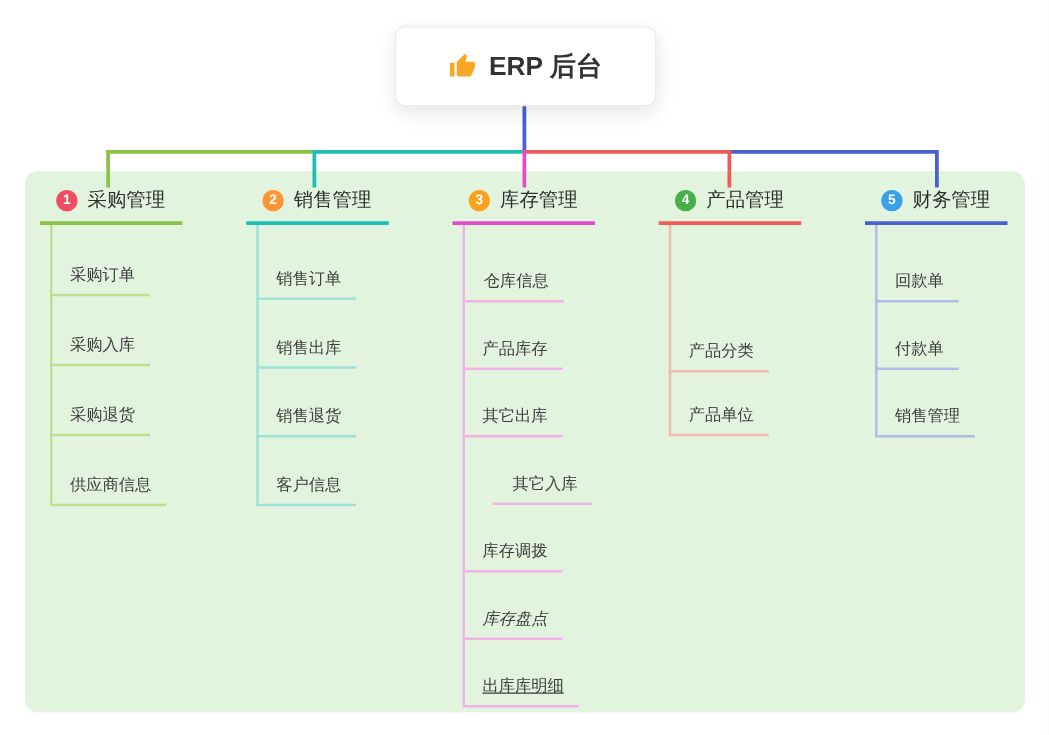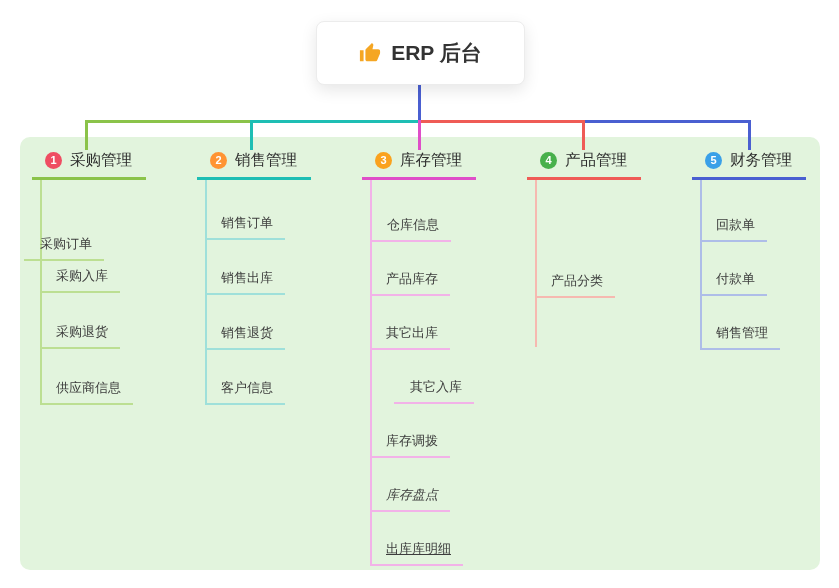--- a/index.html
+++ b/index.html
@@ -56,21 +56,21 @@
 <div class="hseg" style="left: 85px; top: 120px; width: 165px; background: rgb(139, 195, 74);"></div>
     <div class="hseg" style="left: 250px; top: 120px; width: 168px; background: rgb(30, 190, 180);"></div>
     <div class="hseg" style="left: 418px; top: 120px; width: 165px; background: rgb(239, 91, 86);"></div>
     <div class="hseg" style="left: 583px; top: 120px; width: 167px; background: rgb(74, 95, 209);"></div>
     <div class="drop" style="left: 85px; background: rgb(139, 195, 74);"></div>
     <div class="branch-title" style="left: 32px; top: 150px; border-bottom-color: rgb(139, 195, 74);">
       <span class="badge" style="background: rgb(239, 77, 98);">1</span>
       <span>采购管理</span>
     </div>
     <div class="childline" style="left: 40px; top: 179px; height: 224px; background: rgb(188, 223, 146);"></div>
-    <div class="child" style="left: 24px; top: 210px; border-bottom-color: rgb(188, 223, 146); margin-top: 24px;">采购订单</div>
+    <div class="child" style="left: 40px; top: 210px; border-bottom-color: rgb(188, 223, 146);">采购订单</div>
     <div class="child" style="left: 40px; top: 266px; border-bottom-color: rgb(188, 223, 146);">采购入库</div>
     <div class="child" style="left: 40px; top: 322px; border-bottom-color: rgb(188, 223, 146);">采购退货</div>
     <div class="child" style="left: 40px; top: 378px; border-bottom-color: rgb(188, 223, 146);">供应商信息</div>
     <div class="drop" style="left: 250px; background: rgb(30, 190, 180);"></div>
     <div class="branch-title" style="left: 197px; top: 150px; border-bottom-color: rgb(30, 190, 180);">
       <span class="badge" style="background: rgb(255, 148, 51);">2</span>
       <span>销售管理</span>
     </div>
     <div class="childline" style="left: 205px; top: 179px; height: 224px; background: rgb(159, 224, 218);"></div>
     <div class="child" style="left: 205px; top: 213px; border-bottom-color: rgb(159, 224, 218);">销售订单</div>
@@ -90,20 +90,21 @@
     <div class="child" style="left: 370px; top: 431px; border-bottom-color: rgb(242, 178, 232); text-align: right;">库存调拨</div>
     <div class="child" style="left: 370px; top: 485px; border-bottom-color: rgb(242, 178, 232); font-style: italic;">库存盘点</div>
     <div class="child" style="left: 370px; top: 539px; border-bottom-color: rgb(242, 178, 232); text-decoration: underline;">出库库明细</div>
     <div class="drop" style="left: 582px; background: rgb(239, 91, 86);"></div>
     <div class="branch-title" style="left: 527px; top: 150px; border-bottom-color: rgb(239, 91, 86);">
       <span class="badge" style="background: rgb(71, 176, 75);">4</span>
       <span>产品管理</span>
     </div>
     <div class="childline" style="left: 535px; top: 179px; height: 168px; background: rgb(246, 185, 176);"></div>
     <div class="child" style="left: 535px; top: 271px; border-bottom-color: rgb(246, 185, 176);">产品分类</div>
+    <div class="child" style="left: 535px; top: 322px; border-bottom-color: rgb(246, 185, 176);">产品单位</div>
     <div class="drop" style="left: 748px; background: rgb(74, 95, 209);"></div>
     <div class="branch-title" style="left: 692px; top: 150px; border-bottom-color: rgb(74, 95, 209);">
       <span class="badge" style="background: rgb(58, 160, 232);">5</span>
       <span>财务管理</span>
     </div>
     <div class="childline" style="left: 700px; top: 179px; height: 169px; background: rgb(174, 189, 232);"></div>
     <div class="child" style="left: 700px; top: 215px; border-bottom-color: rgb(174, 189, 232);">回款单</div>
     <div class="child" style="left: 700px; top: 269px; border-bottom-color: rgb(174, 189, 232);">付款单</div>
     <div class="child" style="left: 700px; top: 323px; border-bottom-color: rgb(174, 189, 232);">销售管理</div>
   </div>

